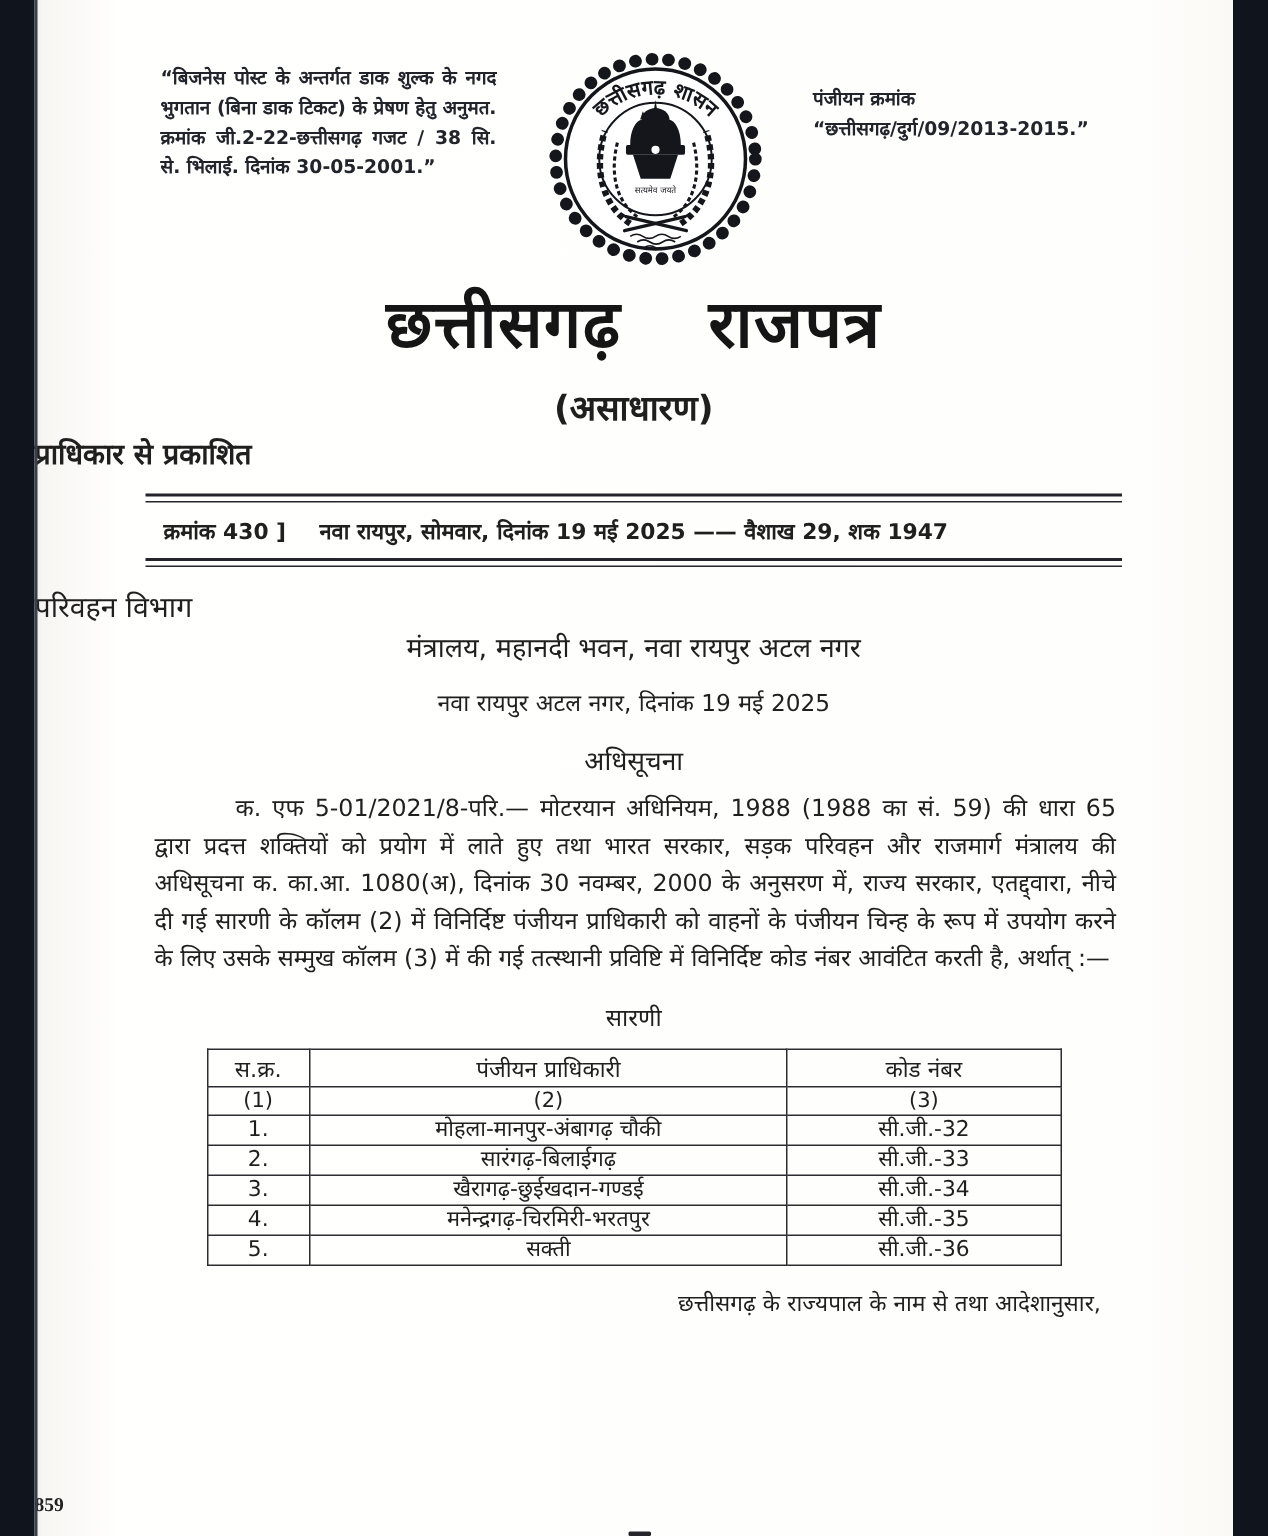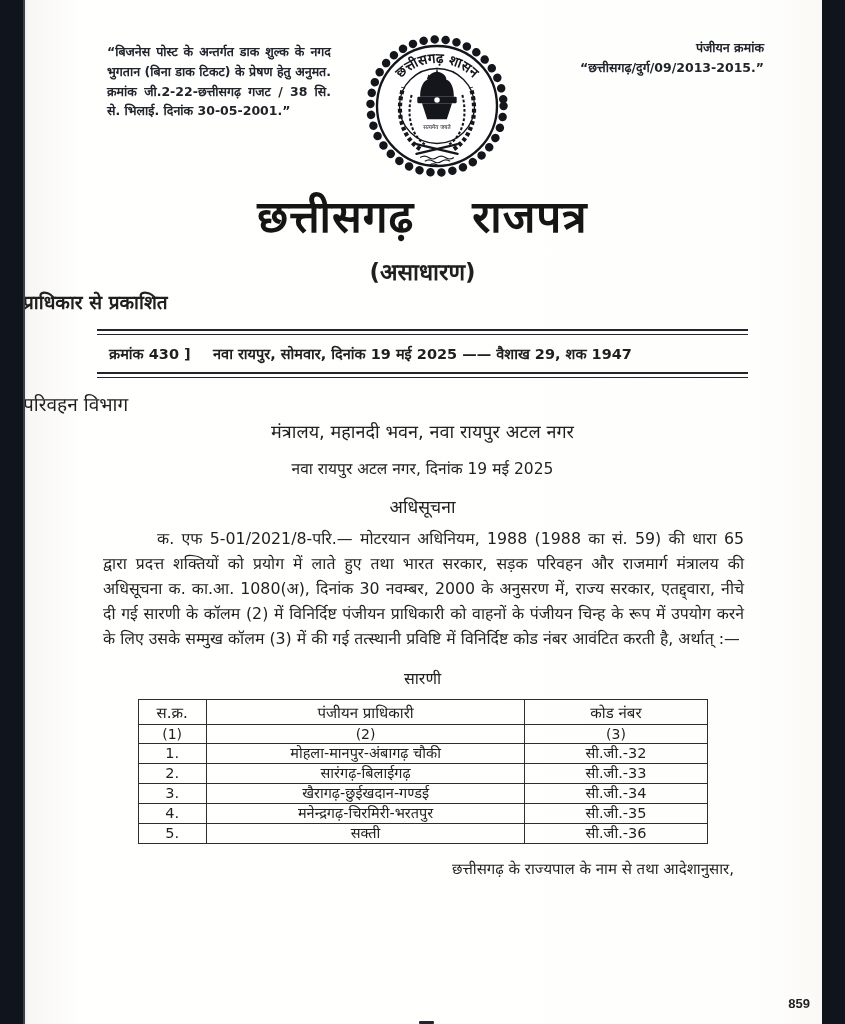--- a/index.html
+++ b/index.html
@@ -11,21 +11,21 @@
   }
   .page{
     position:absolute;left:23px;top:0;width:799px;height:1024px;
     background:linear-gradient(90deg,#e9e8e3 0px,#f7f6f3 5px,#fffffe 60px,#fefefc 92%,#faf9f6 100%);
     color:#1f1f1f;box-sizing:border-box;
   }
   
   .masthead{display:flex;justify-content:space-between;align-items:flex-start;padding:34px 58px 0 84px;}
   .postal-note{width:224px;font-size:12.5px;font-weight:bold;line-height:1.58;text-align:justify;margin-top:8px;color:#22242c;}
   .emblem-wrap{flex-shrink:0;margin-top:-4px;}
-  .reg-block{width:222px;text-align:right;font-weight:bold;font-size:12.5px;line-height:1.6;margin-top:4px;color:#22242c;}
+  .reg-block{width:222px;text-align:left;font-weight:bold;font-size:12.5px;line-height:1.6;margin-top:22px;color:#22242c;}
   
   .gz-title{margin-top:6px;text-align:center;font-size:44px;font-weight:bold;letter-spacing:1px;line-height:1.15;color:#151515;}
   .gz-title .w2{display:inline-block;margin-left:58px;}
   .gz-sub{margin-top:12px;text-align:center;font-size:23px;font-weight:bold;}
   .gz-auth{margin-top:2px;text-align:left;font-size:19px;font-weight:bold;}
   
   .rules{margin:14px 74px 0 74px;}
   .rule-double{height:3px;border-top:2px solid #24242a;border-bottom:1px solid #24242a;}
   .issue-line{position:relative;text-align:center;font-weight:bold;font-size:14.5px;padding:8px 0 9px;}
   .issue-no{position:absolute;left:12px;top:8px;}
@@ -41,21 +41,21 @@
   .code-table th,.code-table td{border:1px solid #2c2c31;text-align:center;vertical-align:middle;}
   .code-table th{font-size:15px;font-weight:normal;padding:2px 2px;}
   .code-table tr.colnums td{font-size:14px;padding:1px 2px;}
   .code-table tr.data td{font-size:14.5px;padding:1px 4px;line-height:1.18;}
   .col-sn{width:12%;}.col-auth{width:56%;}.col-code{width:32%;}
   
   .sig{margin:16px 88px 0 0;text-align:right;font-size:15px;line-height:1.3;}
   .sig .name{font-weight:bold;font-size:15.5px;}
   .sig-line2{margin-top:3px;}
   
-  .page-number{position:absolute;left:0;right:12px;bottom:13px;text-align:right;font-size:13px;font-weight:bold;font-family:Liberation Sans, sans-serif;}
+  .page-number{position:absolute;left:0;right:12px;bottom:13px;text-align:left;font-size:13px;font-weight:bold;font-family:Liberation Serif, serif;}
   .cut-mark{position:absolute;left:396px;bottom:0;width:15px;height:3px;background:#23252b;border-radius:1px;}
   .edge-line{position:absolute;top:0;bottom:0;width:2px;background:#3a3f4c;}
 </style>
 </head>
 <body>
 
 <div class="page">
 
   <div class="masthead">
     <div class="postal-note">“बिजनेस पोस्ट के अन्तर्गत डाक शुल्क के नगद भुगतान (बिना डाक टिकट) के प्रेषण हेतु अनुमत. क्रमांक जी.2-22-छत्तीसगढ़ गजट / 38 सि. से. भिलाई. दिनांक 30-05-2001.”</div>

